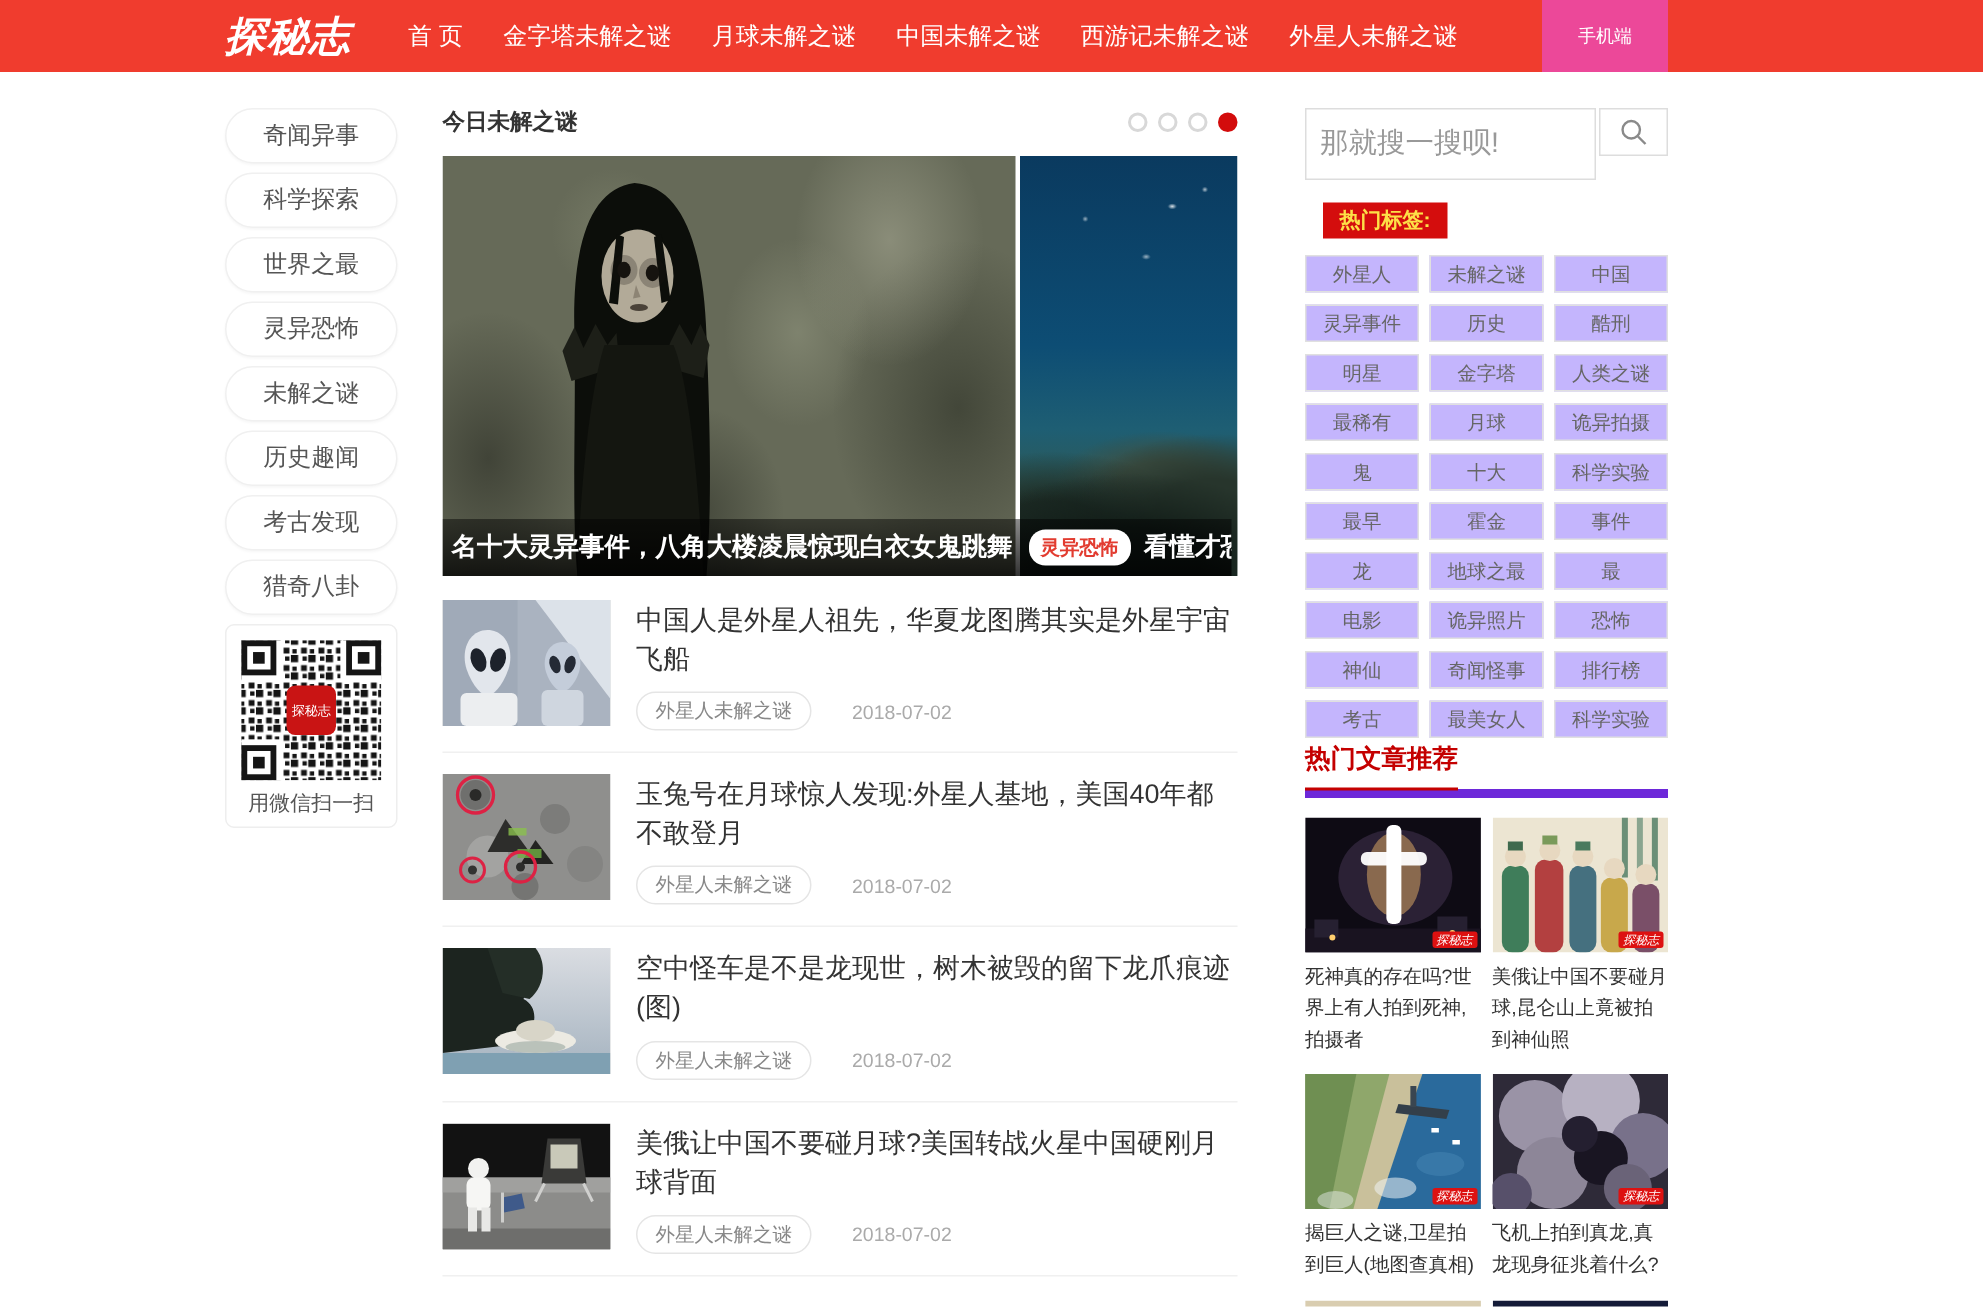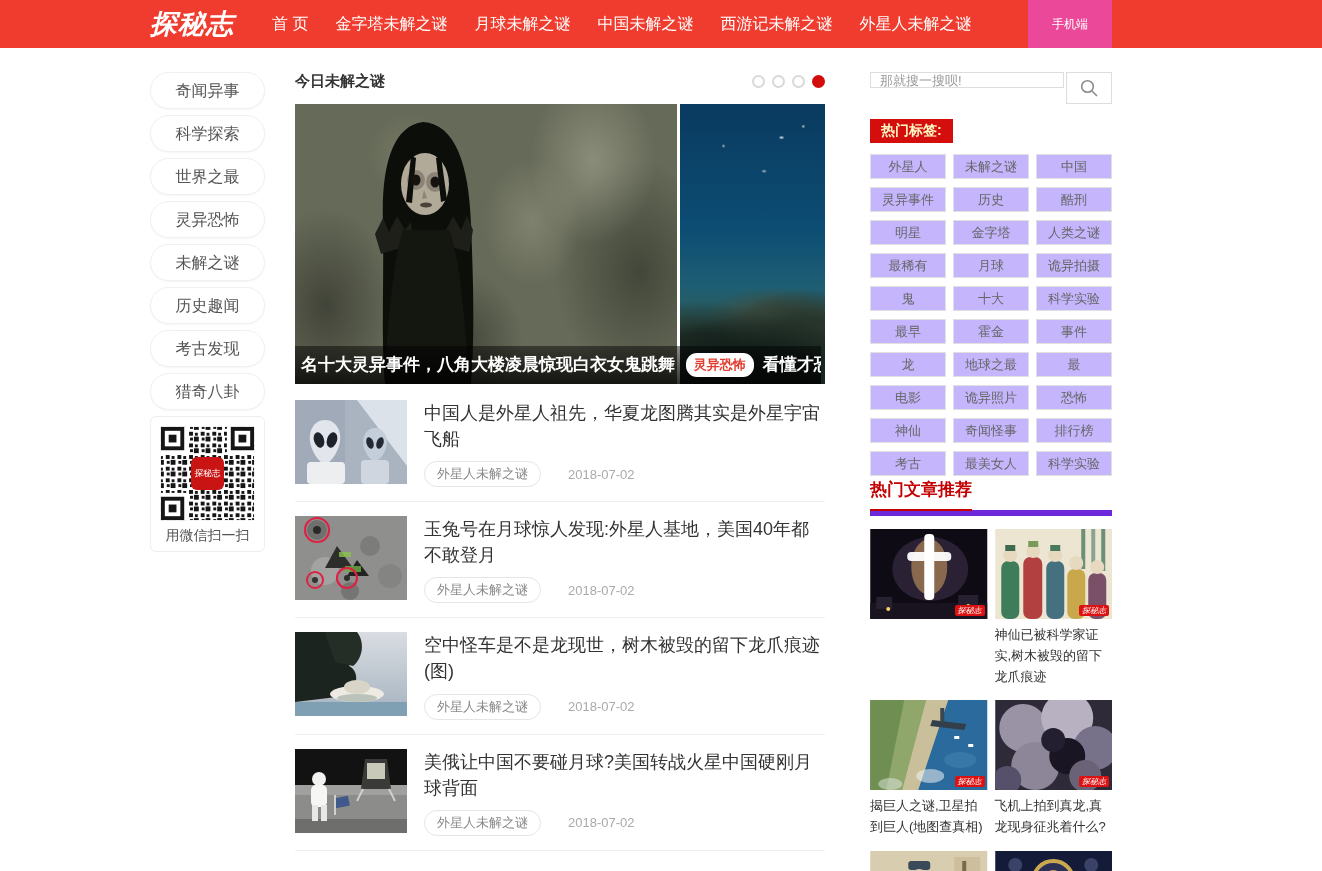--- a/index.html
+++ b/index.html
@@ -69,25 +69,25 @@
   .a-thumb{width:112px;height:84px;flex:none;overflow:hidden;background:#ddd}
   .a-thumb svg{display:block;width:112px;height:84px}
   .a-body{margin-left:17px;flex:1;min-width:0}
   .a-title{font-size:18px;color:#333;line-height:1.45;font-weight:normal}
   .a-meta{margin-top:9px;display:flex;align-items:center}
   .a-tag{border:1px solid #e5e5e5;border-radius:13px;padding:3px 12px;font-size:13px;color:#888;background:#fff}
   .a-date{margin-left:27px;font-size:13px;color:#aaa}
 
   
   .search-row{display:flex;gap:2px}
-  .search-row input{flex:1;height:16px;border:1px solid #ddd;padding:0 9px;font-size:13px;color:#333;outline:none;min-width:0}
+  .search-row input{flex:1;height:48px;border:1px solid #ddd;padding:0 9px;font-size:19px;color:#333;outline:none;min-width:0}
   .search-row input::placeholder{color:#999}
   .search-btn{width:46px;height:32px;border:1px solid #ddd;background:#fff;display:flex;align-items:center;justify-content:center;cursor:pointer}
-  .hot-label{display:inline-block;background:#d40d0d;color:#fef9c3;font-size:14px;font-weight:bold;
-    padding:3px 11px;margin:15px 0 11px}
+  .hot-label{display:inline-block;background:#d40d0d;color:#fde047;font-size:14px;font-weight:bold;
+    padding:3px 11px;margin:15px 12px 11px}
   .tags-grid{display:grid;grid-template-columns:1fr 1fr 1fr;gap:8px 7px}
   .tag-cell{border:1px solid #e0e0e0;height:25px;line-height:23px;text-align:center;font-size:13px;
     color:#666;background:#c4b5fd;white-space:nowrap;overflow:hidden}
   .hot-head{margin-top:1px;border-bottom:6px solid #6d28d9}
   .hot-head h3{display:inline-block;color:#c40000;font-size:17px;font-weight:bold;margin:0;
     padding-bottom:8px;border-bottom:2px solid #c40000;position:relative;top:1px}
   .hot-grid{margin-top:13px;display:grid;grid-template-columns:1fr 1fr;gap:13px 7px}
   .hot-img{position:relative;height:90px;overflow:hidden;background:#ccc}
   .hot-img svg{display:block;width:100%;height:90px}
   .wm{position:absolute;right:3px;bottom:3px;background:#d11;color:#fff;font-size:8px;
@@ -374,20 +374,21 @@
             <rect x="54" y="5" width="10" height="66" rx="4" fill="#fff"></rect>
             <rect x="37" y="23" width="44" height="9" rx="4" fill="#fff" opacity="0.95"></rect>
             <rect x="0" y="74" width="117" height="16" fill="#191320"></rect>
             <rect x="6" y="68" width="16" height="12" fill="#262031"></rect>
             <rect x="88" y="66" width="20" height="14" fill="#262031"></rect>
             <circle cx="18" cy="80" r="2" fill="#ffcf6e"></circle>
               <circle cx="98" cy="77" r="2" fill="#ffcf6e"></circle>
           </svg>
           <span class="wm">探秘志</span>
         </a>
+        <div class="hot-cap">死神真的存在吗?世界上有人拍到死神,拍摄者</div>
       </div>
 
       <div>
         <a class="hot-img">
           <svg viewBox="0 0 117 90">
               <rect width="117" height="90" fill="#ece5d2"></rect>
             <rect x="86" y="0" width="4" height="40" fill="#6b8f77"></rect>
               <rect x="96" y="0" width="4" height="34" fill="#8aa58f"></rect>
               <rect x="106" y="0" width="4" height="42" fill="#6b8f77"></rect>
             <rect x="6" y="32" width="18" height="58" rx="7" fill="#3f7d5a"></rect>
@@ -399,21 +400,21 @@
             <rect x="51" y="32" width="18" height="58" rx="7" fill="#45707f"></rect>
               <circle cx="60" cy="26" r="7" fill="#e7d8c0"></circle>
               <rect x="55" y="16" width="10" height="6" fill="#4a7a5e"></rect>
             <rect x="72" y="40" width="18" height="50" rx="7" fill="#c8a84b"></rect>
               <circle cx="81" cy="34" r="7" fill="#e7d8c0"></circle>
             <rect x="93" y="44" width="18" height="46" rx="7" fill="#7a4f68"></rect>
               <circle cx="102" cy="38" r="7" fill="#e7d8c0"></circle>
           </svg>
           <span class="wm">探秘志</span>
         </a>
-        <div class="hot-cap">神仙已被科学家证实,树木被毁的留下龙爪痕迹</div>
+        <div class="hot-cap">美俄让中国不要碰月球,昆仑山上竟被拍到神仙照</div>
       </div>
 
       <div>
         <a class="hot-img">
           <svg viewBox="0 0 117 90">
               <rect width="117" height="90" fill="#2a6a9c"></rect>
             <path d="M0,0 L78,0 L48,90 L0,90 Z" fill="#c9c09b"></path>
             <path d="M0,0 L56,0 L32,90 L0,90 Z" fill="#8fa76b"></path>
             <path d="M0,0 L34,0 L16,90 L0,90 Z" fill="#6f8f52"></path>
             <path d="M62,20 L96,24 L94,30 L60,26 Z" fill="#333f4a"></path>

